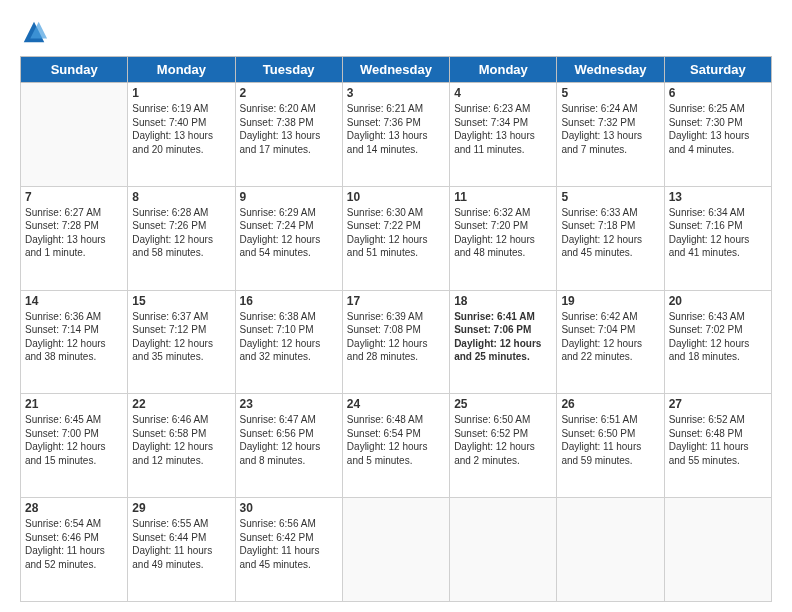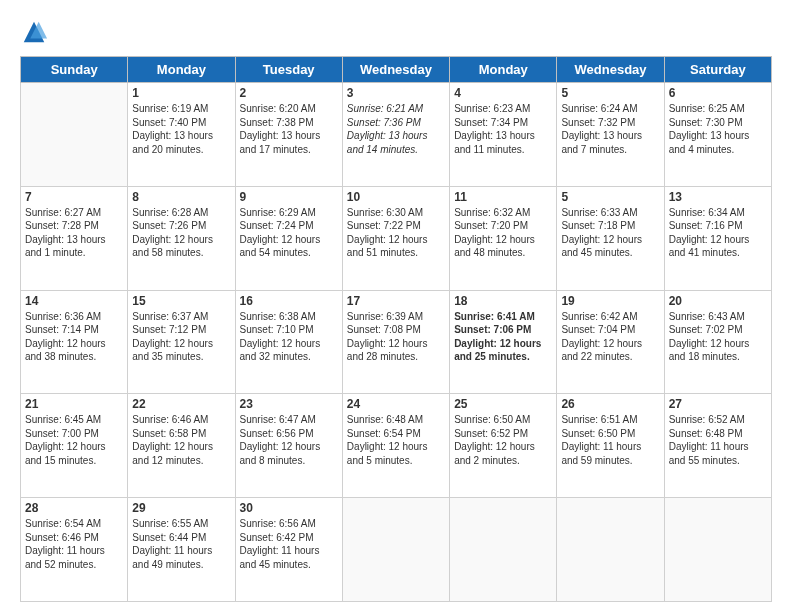--- a/index.html
+++ b/index.html
@@ -133,21 +133,21 @@
           </td>
           <td>
             <span class="day-num">2</span>
             <div class="day-info" style="white-space: pre-line;">Sunrise: 6:20 AM
 Sunset: 7:38 PM
 Daylight: 13 hours
 and 17 minutes.</div>
           </td>
           <td>
             <span class="day-num">3</span>
-            <div class="day-info" style="white-space: pre-line; font-style: italic;">Sunrise: 6:21 AM
+            <div class="day-info" style="white-space: pre-line;">Sunrise: 6:21 AM
 Sunset: 7:36 PM
 Daylight: 13 hours
 and 14 minutes.</div>
           </td>
           <td>
             <span class="day-num">4</span>
             <div class="day-info" style="white-space: pre-line;">Sunrise: 6:23 AM
 Sunset: 7:34 PM
 Daylight: 13 hours
 and 11 minutes.</div>

